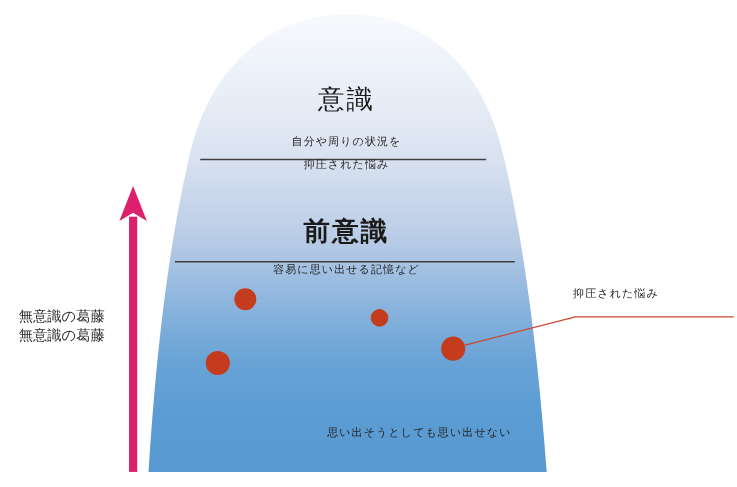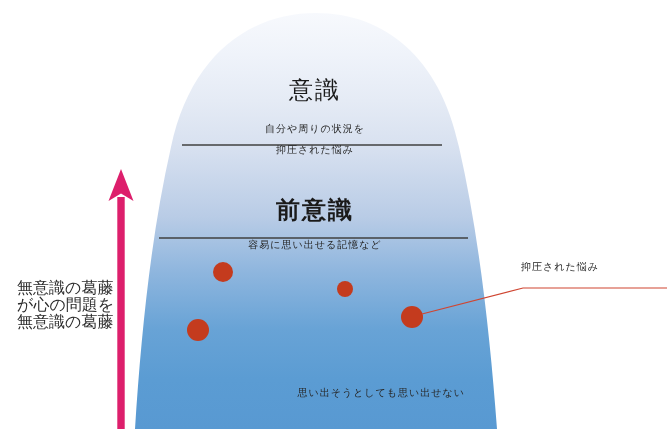--- a/index.html
+++ b/index.html
@@ -48,21 +48,21 @@
   .d-unconscious      { left: 160px; top: 354px; width: 305px; text-align: right; }
   .callout-label {
     left: 521px; top: 260px; width: 145px;
     font-size: 10px;
     color: #1c1c1c;
     letter-spacing: 1px;
   }
   .left-note {
     position: absolute;
     left: 17px; top: 279px; width: 100px;
-    font-size: 16px;
+    font-size: 13px;
     line-height: 17px;
     color: #2b2b2b;
   }
 </style>
 </head>
 <body>
 
 <div class="stage">
 
   <svg width="670" height="443" viewBox="0 0 670 443">
@@ -111,17 +111,16 @@
 
   <div class="txt center lvl-title t-preconscious">前意識</div>
   <div class="txt center lvl-desc d-preconscious">容易に思い出せる記憶など</div>
 
   <div class="txt center lvl-desc d-unconscious">思い出そうとしても思い出せない</div>
 
   <div class="txt callout-label">抑圧された悩み</div>
 
   <div class="left-note">
     <div>無意識の葛藤</div>
-    <div>が心の問題を</div>
     <div>無意識の葛藤</div>
   </div>
 
 </div>
 
 </body></html>

